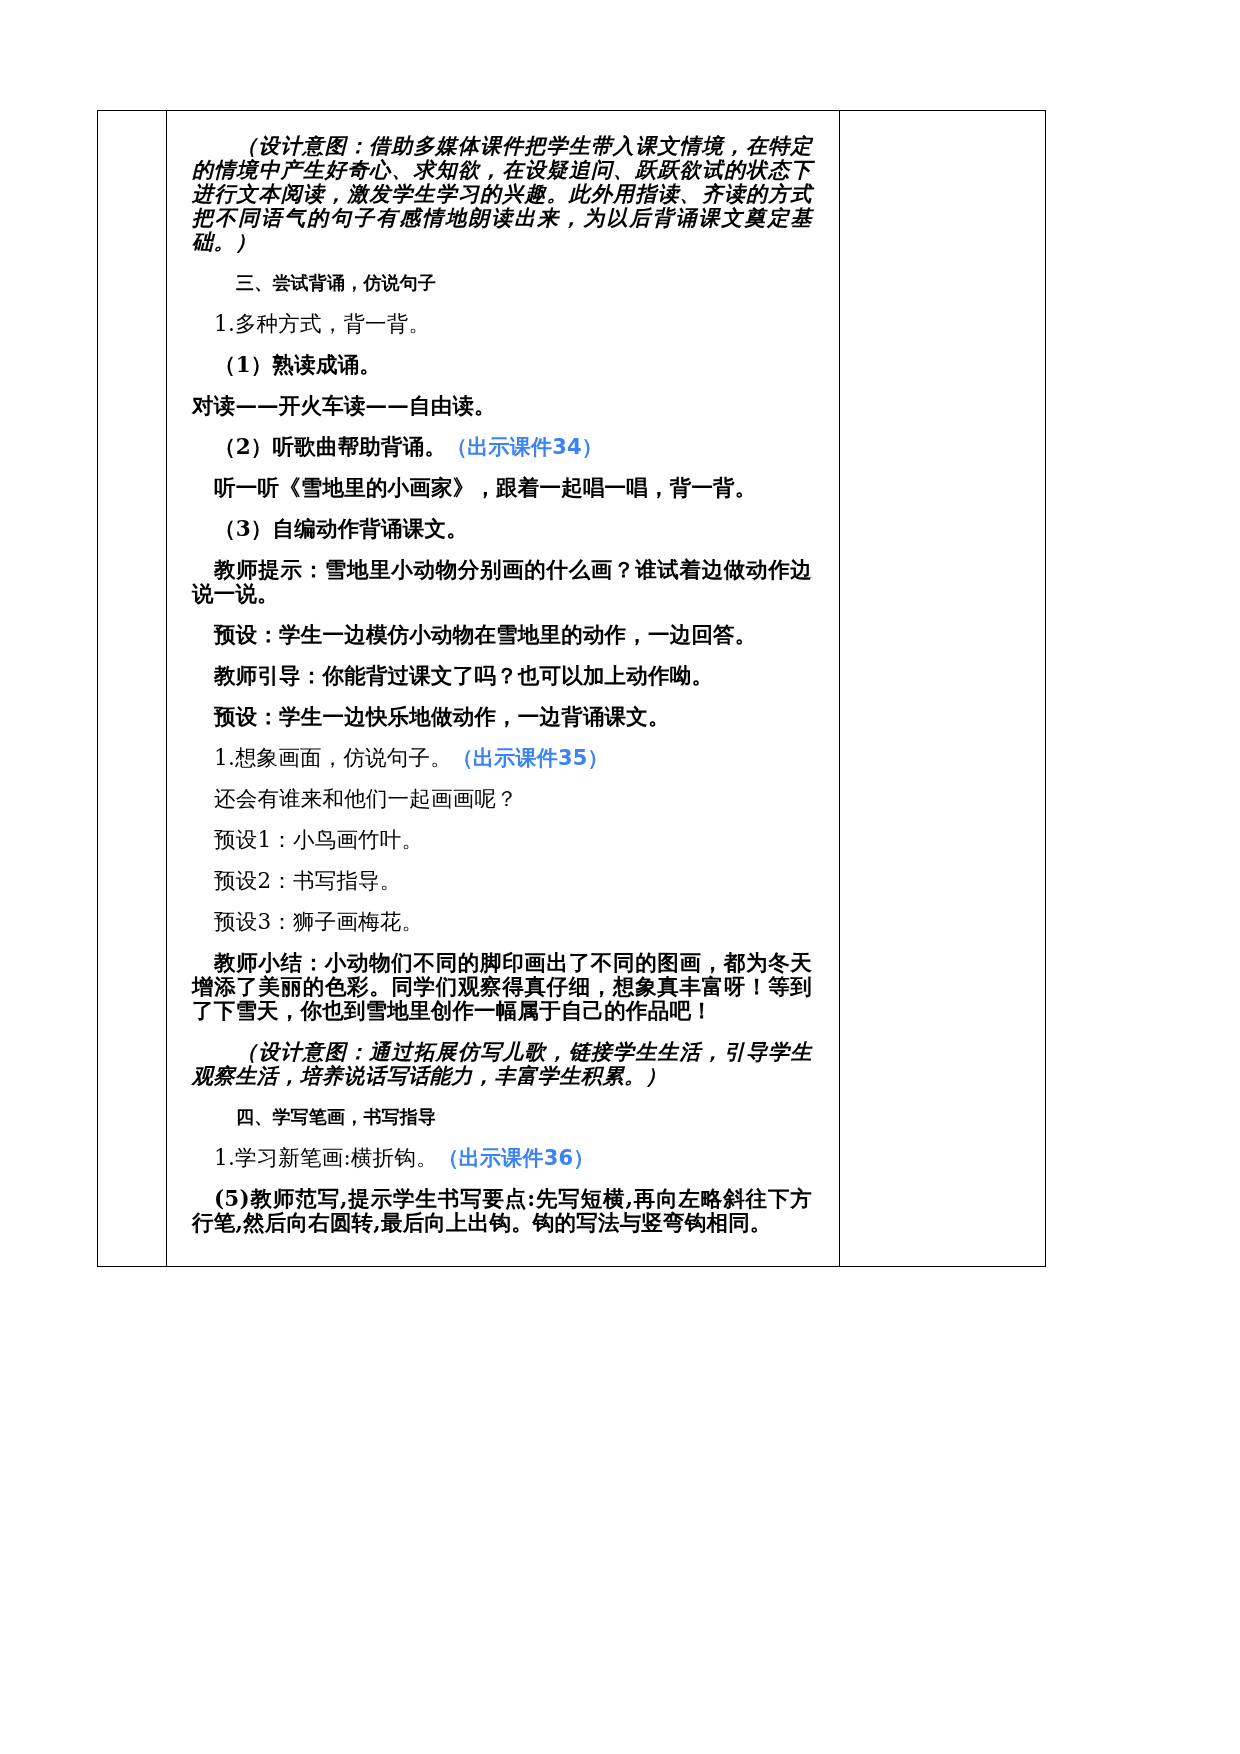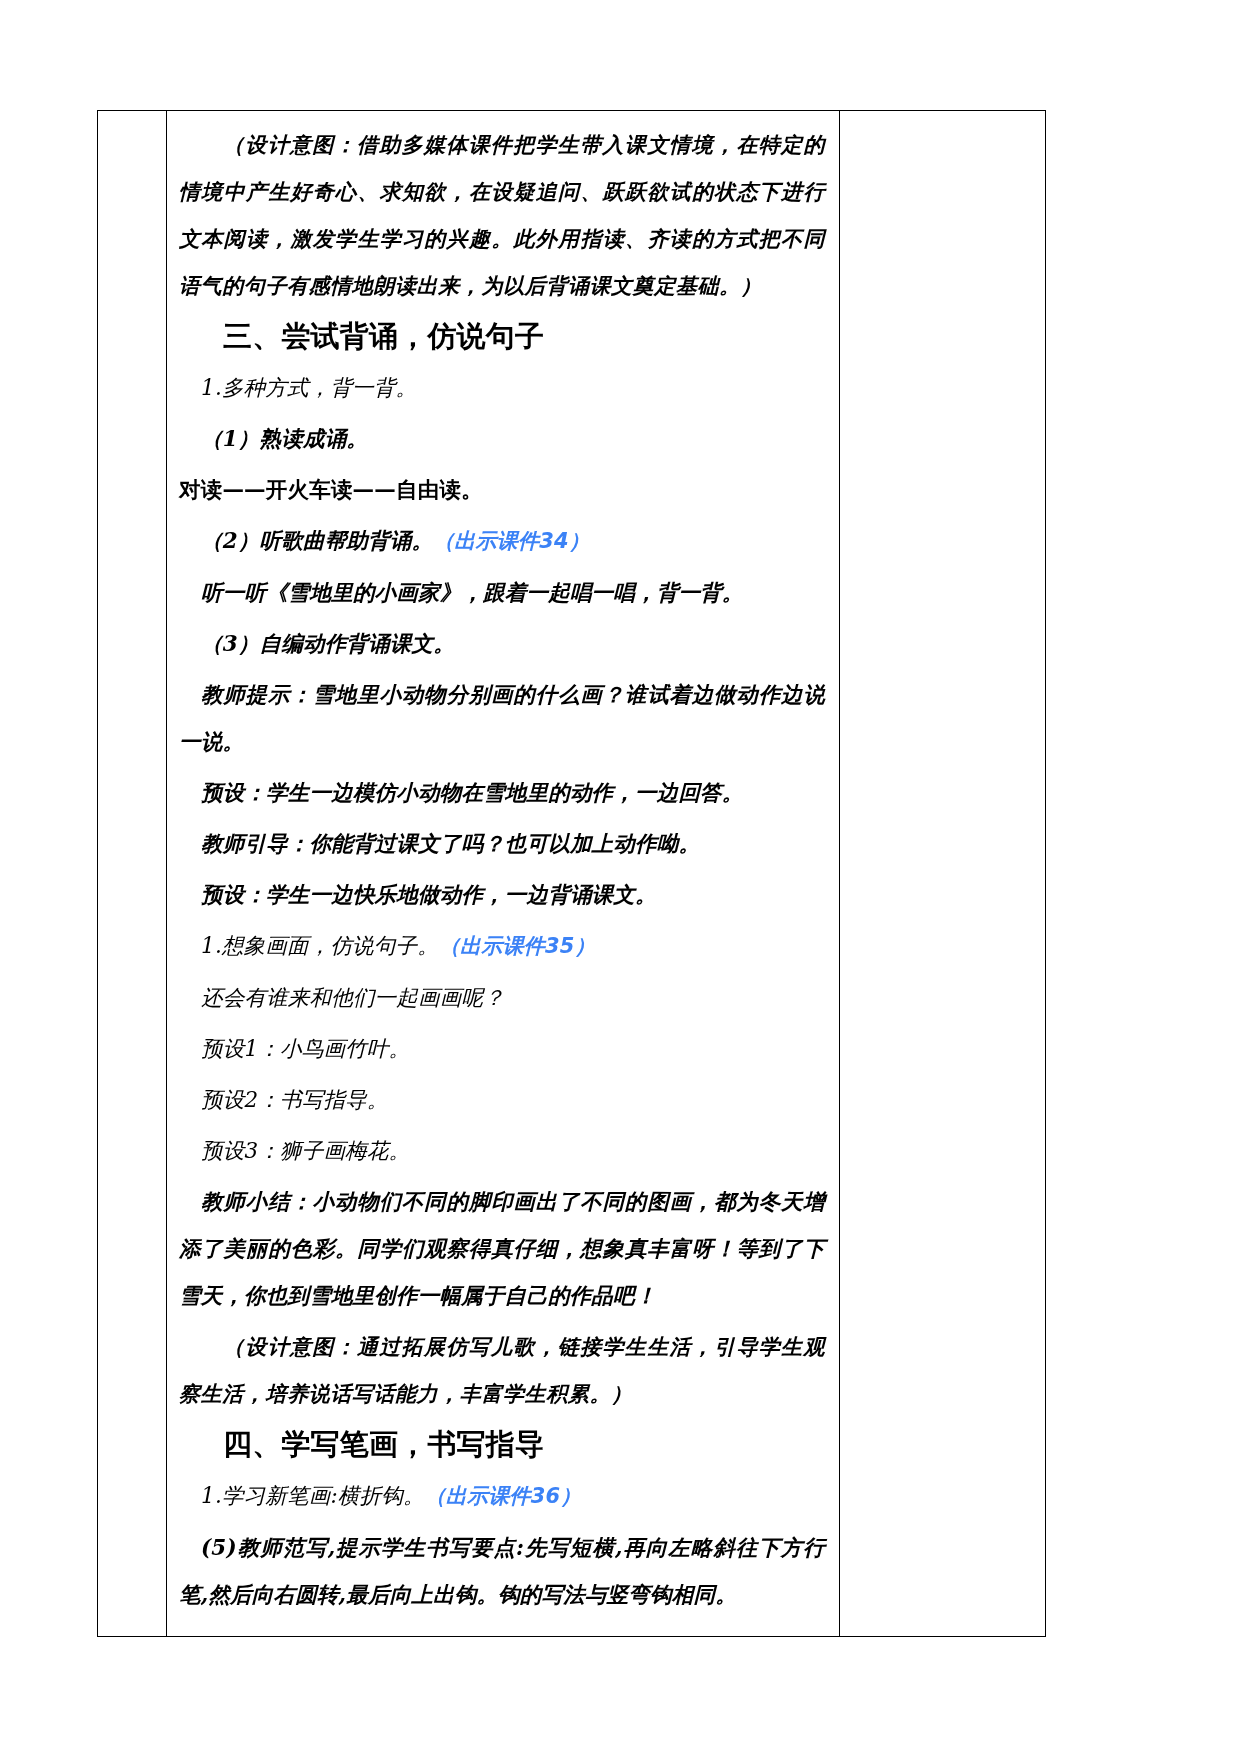--- a/index.html
+++ b/index.html
@@ -40,60 +40,60 @@
   .col-left   { width: 68px; }
   .col-main   { width: 672px; }
   .col-right  { width: 205px; }
 
   .cell-inner {
     padding: 6px 10px 14px 8px;
   }
 
   
   .p {
-    margin: 4px;
+    margin: 17px;
     font-size: 21.5px;
-    line-height: 47px;
+    line-height: 24px;
     color: #000000;
     letter-spacing: 0.2px;
     text-align: justify;
     white-space: normal;
   }
 
   
   .song {
     font-family: "DejaVu Serif", "Liberation Serif", serif;
     font-weight: 700;
   }
   
   .song-light {
     font-family: "DejaVu Serif", "Liberation Serif", serif;
     font-weight: 400;
   }
   
   .hei {
     font-family: "DejaVu Sans", "Liberation Sans", sans-serif;
     font-weight: 700;
-    font-size: 29px;
+    font-size: 18px;
   }
   
   .kai {
     font-family: "DejaVu Serif", "Liberation Serif", serif;
     font-weight: 700;
     font-style: italic;
     font-size: 21px;
     letter-spacing: 0.6px;
   }
   .kai-label {
     font-weight: 700;
     font-style: italic;
   }
 
   .indent2 { text-indent: 44px; }
-  .indent1 { text-indent: 22px; font-style: italic; }
+  .indent1 { text-indent: 22px; }
   .indent0 { text-indent: 0; }
 
   .courseware {
     color: #3b82f6;
     font-family: "DejaVu Sans", "Liberation Sans", sans-serif;
     font-weight: 700;
     font-size: 21px;
   }
 </style>
 </head>

